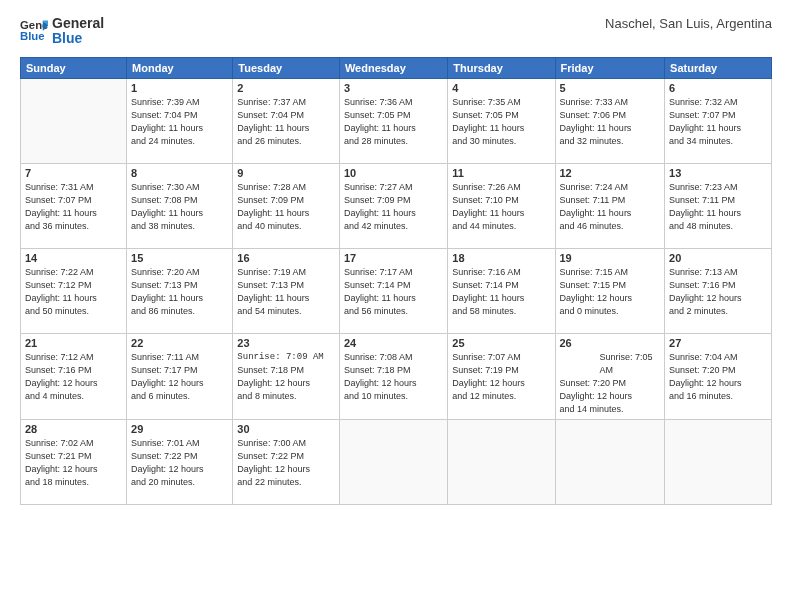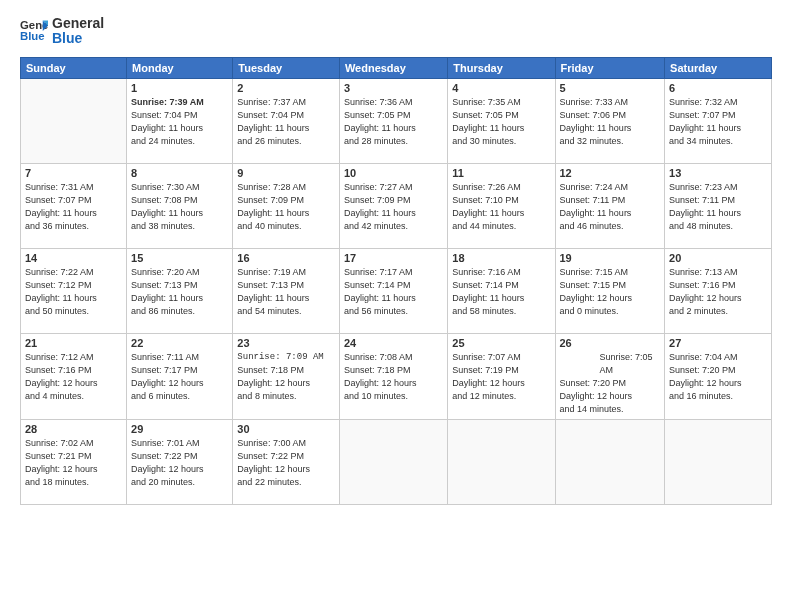--- a/index.html
+++ b/index.html
@@ -93,20 +93,21 @@
         <text x="0" y="26" font-size="13" font-weight="bold" fill="#1a6abf" font-family="Arial">Blue</text>
         <polygon points="26,4 32,10 26,16" fill="#1a6abf"></polygon>
         <polygon points="26,4 32,10 32,4" fill="#3a9fd8"></polygon>
       </svg>
       <div>
         <div style="font-size:14px;font-weight:bold;color:#333;line-height:1.1;">General</div>
         <div style="font-size:14px;font-weight:bold;color:#1a6abf;line-height:1.1;">Blue</div>
       </div>
     </div>
     <div class="title-block">
+      <div class="subtitle">Naschel, San Luis, Argentina</div>
     </div>
   </div>
 
   <table class="calendar">
     <thead>
       <tr>
         <th>Sunday</th>
         <th>Monday</th>
         <th>Tuesday</th>
         <th>Wednesday</th>
@@ -114,21 +115,21 @@
         <th>Friday</th>
         <th>Saturday</th>
       </tr>
     </thead>
     <tbody id="calendar-body">
     <tr>
           <td class="empty"></td>
           <td>
             <span class="day-num">1</span>
             <div class="day-info">
-              <span style="display: block; font-weight: bold;">Sunrise: 7:39 AM</span>
+              <span style="display: block;">Sunrise: 7:39 AM</span>
               <span style="display: block;">Sunset: 7:04 PM</span>
               <span style="display: block;">Daylight: 11 hours</span>
               <span style="display: block;">and 24 minutes.</span>
             </div>
           </td>
           <td>
             <span class="day-num">2</span>
             <div class="day-info">
               <span style="display: block;">Sunrise: 7:37 AM</span>
               <span style="display: block;">Sunset: 7:04 PM</span>

